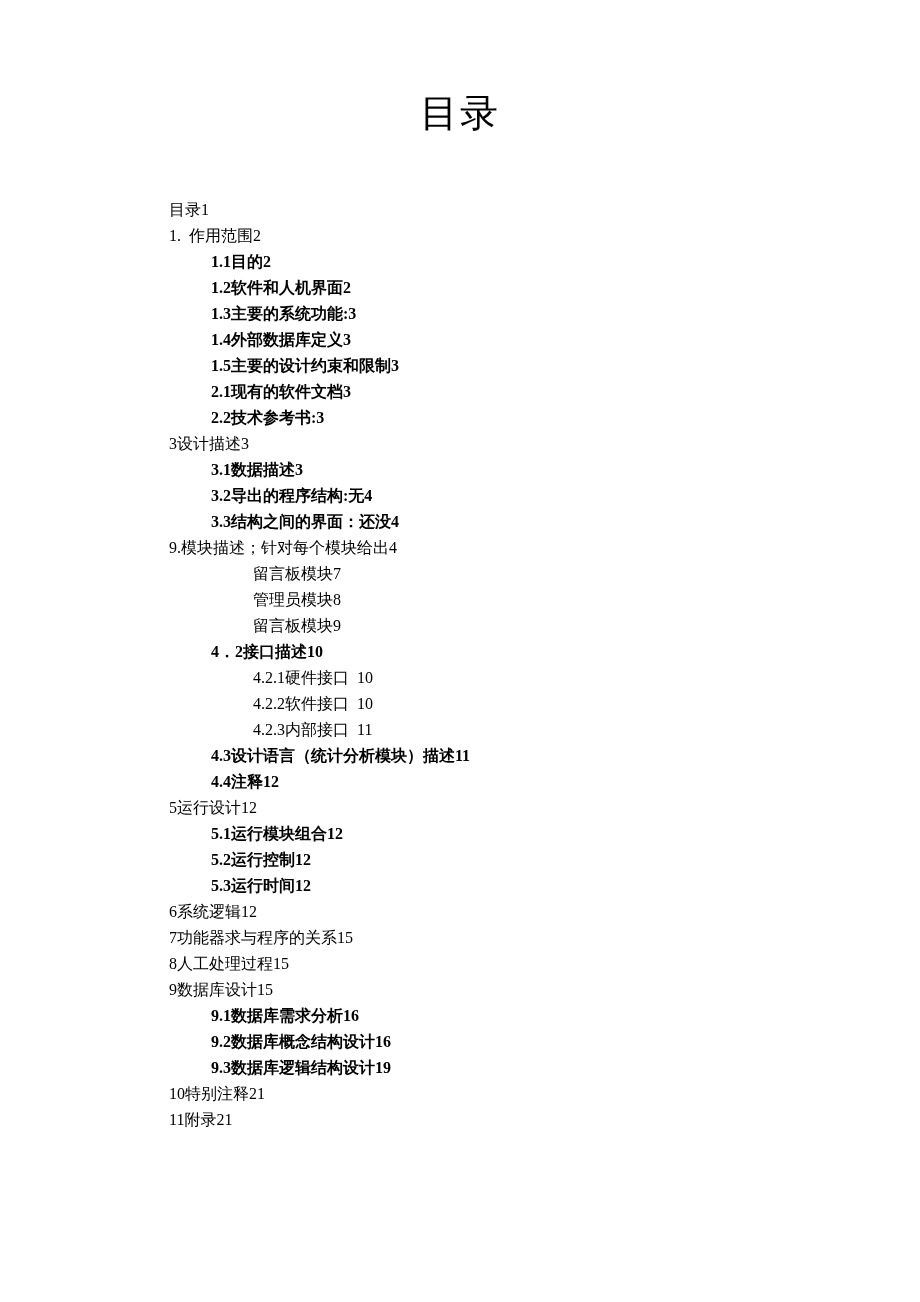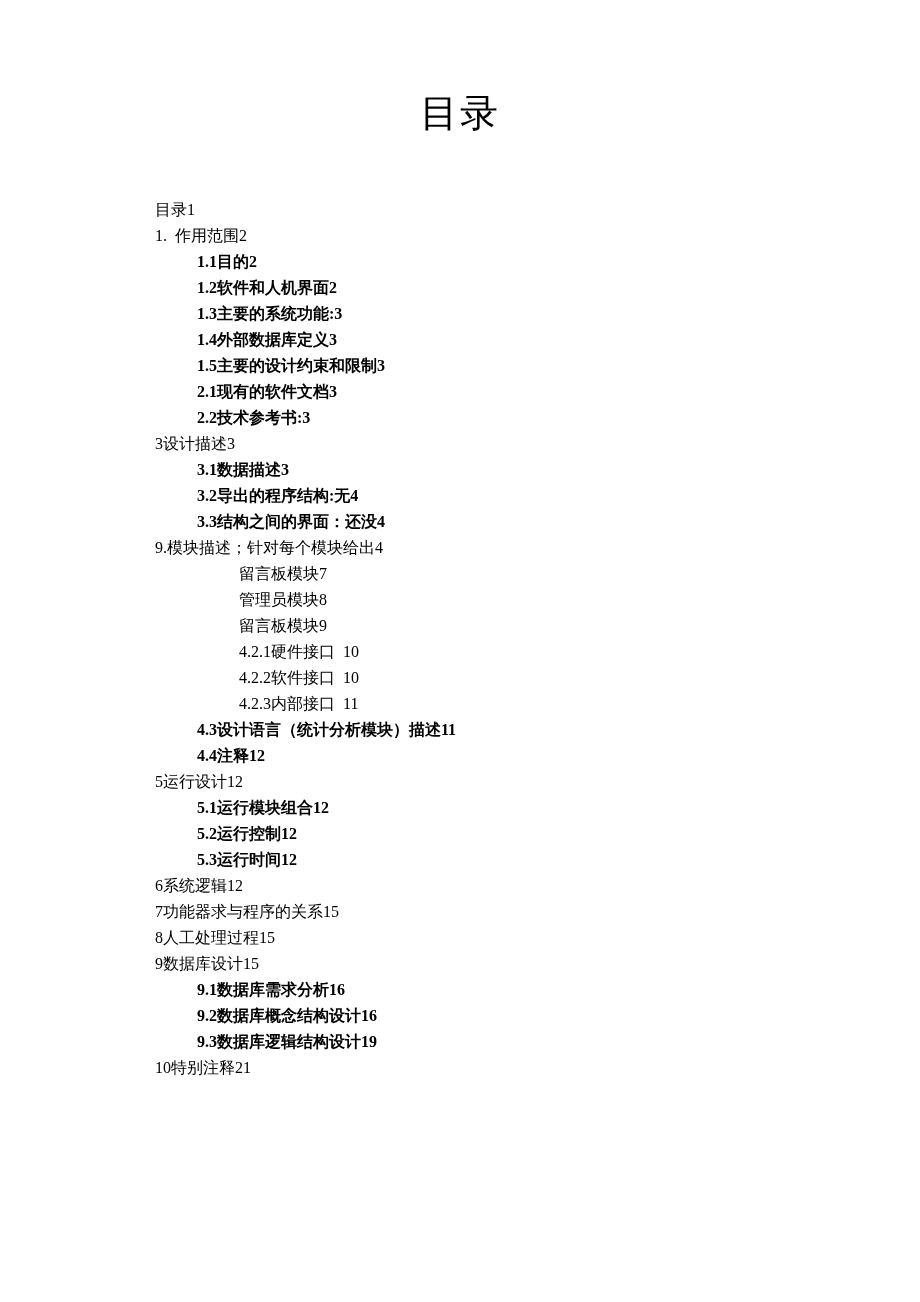--- a/index.html
+++ b/index.html
@@ -23,20 +23,21 @@
       letter-spacing: 2px;
     }
     .toc-container {
       margin-left: 155px;
       font-size: 16px;
       line-height: 26px;
       color: #000;
     }
     .toc-entry {
       white-space: pre;
+      margin-left: 14px;
     }
     .level-0 {
       padding-left: 0;
     }
     .level-1 {
       padding-left: 42px;
       font-weight: bold;
     }
     .level-2 {
       padding-left: 84px;
@@ -58,30 +59,32 @@
     <div class="toc-entry level-1"><span>2.1现有的软件文档</span><span>3</span></div>
     <div class="toc-entry level-1"><span>2.2技术参考书:</span><span>3</span></div>
     <div class="toc-entry level-0"><span>3设计描述</span><span>3</span></div>
     <div class="toc-entry level-1"><span>3.1数据描述</span><span>3</span></div>
     <div class="toc-entry level-1"><span>3.2导出的程序结构:无</span><span>4</span></div>
     <div class="toc-entry level-1"><span>3.3结构之间的界面：还没</span><span>4</span></div>
     <div class="toc-entry level-0"><span>9.模块描述；针对每个模块给出</span><span>4</span></div>
     <div class="toc-entry level-2"><span>留言板模块</span><span>7</span></div>
     <div class="toc-entry level-2"><span>管理员模块</span><span>8</span></div>
     <div class="toc-entry level-2"><span>留言板模块</span><span>9</span></div>
+    <div class="toc-entry level-1"><span>4．2接口描述</span><span>10</span></div>
     <div class="toc-entry level-2"><span>4.2.1硬件接口  </span><span>10</span></div>
     <div class="toc-entry level-2"><span>4.2.2软件接口  </span><span>10</span></div>
     <div class="toc-entry level-2"><span>4.2.3内部接口  </span><span>11</span></div>
     <div class="toc-entry level-1"><span>4.3设计语言（统计分析模块）描述</span><span>11</span></div>
     <div class="toc-entry level-1"><span>4.4注释</span><span>12</span></div>
     <div class="toc-entry level-0"><span>5运行设计</span><span>12</span></div>
     <div class="toc-entry level-1"><span>5.1运行模块组合</span><span>12</span></div>
     <div class="toc-entry level-1"><span>5.2运行控制</span><span>12</span></div>
     <div class="toc-entry level-1"><span>5.3运行时间</span><span>12</span></div>
     <div class="toc-entry level-0"><span>6系统逻辑</span><span>12</span></div>
     <div class="toc-entry level-0"><span>7功能器求与程序的关系</span><span>15</span></div>
     <div class="toc-entry level-0"><span>8人工处理过程</span><span>15</span></div>
     <div class="toc-entry level-0"><span>9数据库设计</span><span>15</span></div>
     <div class="toc-entry level-1"><span>9.1数据库需求分析</span><span>16</span></div>
     <div class="toc-entry level-1"><span>9.2数据库概念结构设计</span><span>16</span></div>
     <div class="toc-entry level-1"><span>9.3数据库逻辑结构设计</span><span>19</span></div>
     <div class="toc-entry level-0"><span>10特别注释</span><span>21</span></div>
+    <div class="toc-entry level-0"><span>11附录</span><span>21</span></div>
   </div>
 
 </body></html>

